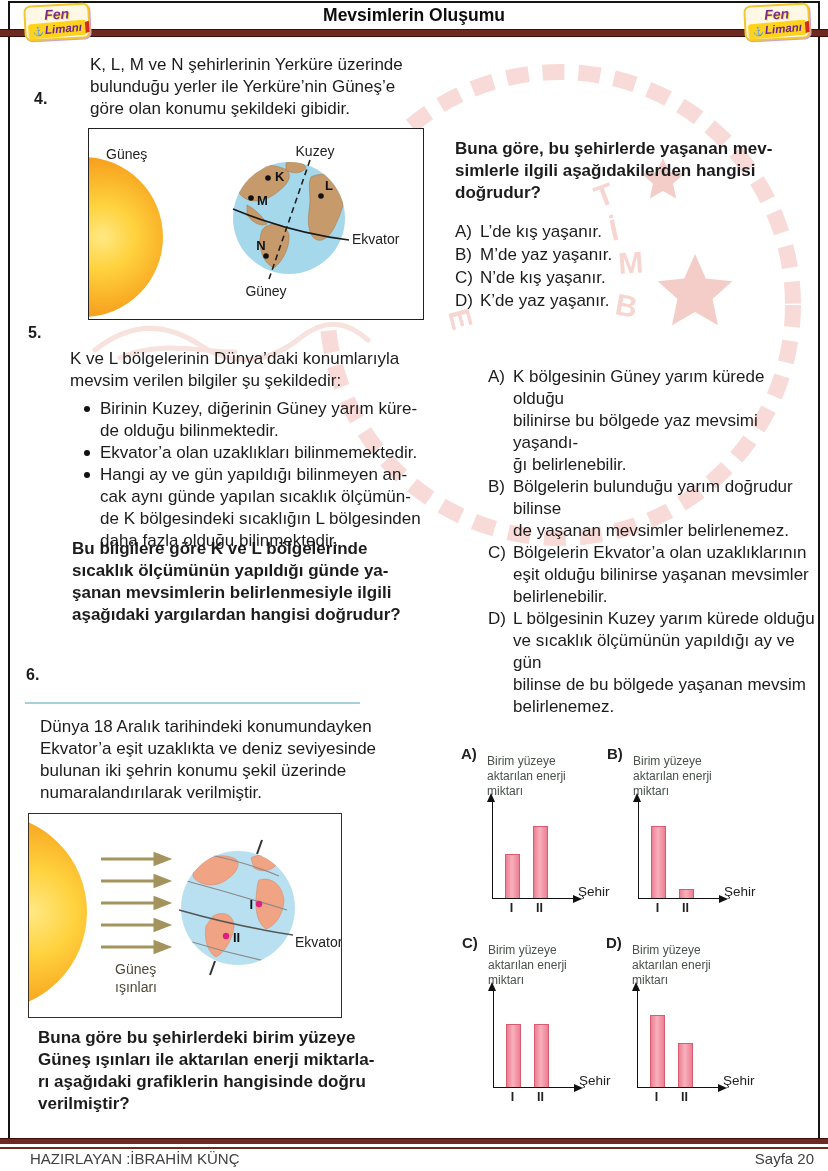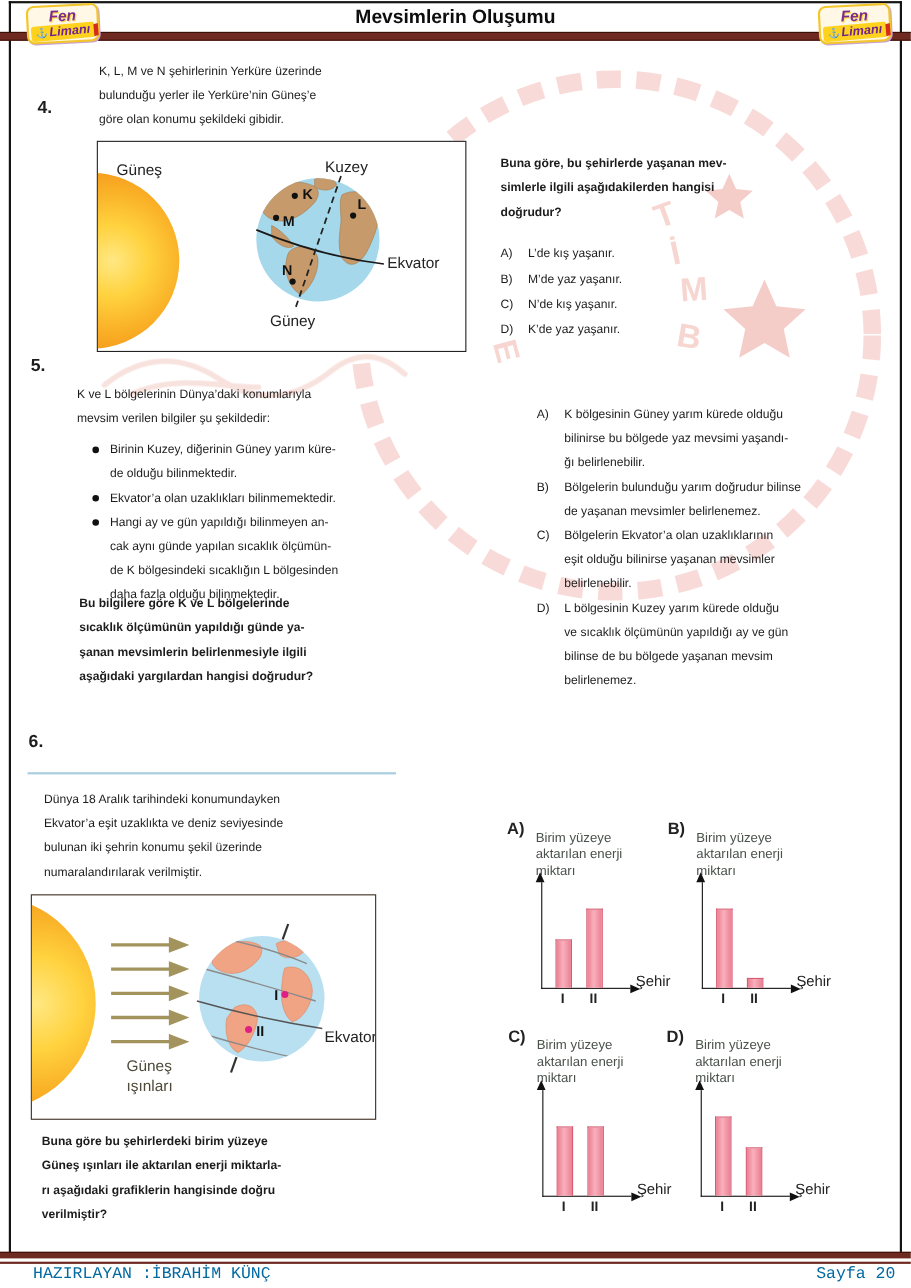--- a/index.html
+++ b/index.html
@@ -17,21 +17,21 @@
   .logo-left{left:24px;}
   .logo-right{left:744px;}
   .logo-fen{color:#7b2d8e;font-weight:700;font-style:italic;font-size:14px;line-height:15px;
             text-align:center;text-shadow:1px 1px 0 #ffd94d;}
   .logo-limani{background:#ffd21e;color:#6e2390;font-weight:700;font-style:italic;font-size:11.5px;
                line-height:14px;text-align:center;border-radius:3px;transform:rotate(-2deg);position:relative;}
   .logo-limani::after{content:"";position:absolute;right:-3px;top:2px;width:4px;height:11px;
                background:#d42b1e;transform:skewY(-12deg);}
   .anchor{font-size:9px;margin-right:1px;font-style:normal;}
   
-  .t{position:absolute;font-size:11px;line-height:22px;}
+  .t{position:absolute;font-size:17px;line-height:22px;}
   .bold{font-weight:700;}
   .preline{white-space:pre-line;}
   .qnum{font-size:16px;font-weight:700;}
   
   .opt-row{display:flex;}
   .opt-label{flex:0 0 25px;}
   .opt-text{flex:1;}
   .lh23 .opt-row{line-height:23px;}
   .bullet-row{display:flex;line-height:22px;}
   .bullet-dot{width:6px;height:6px;border-radius:50%;background:#111;margin:8px 10px 0 2px;flex:none;}
@@ -53,21 +53,21 @@
           border-top:4.5px solid transparent;border-bottom:4.5px solid transparent;border-left:9px solid #111;}
   .bar{position:absolute;bottom:0;width:13px;
        background:linear-gradient(to right,#ec7f93,#f9b0bc 45%,#ec7f93);
        border:1px solid #d65c72;border-bottom:none;}
   .tick{position:absolute;top:calc(100% + 3px);width:13px;text-align:center;
         font-weight:700;font-size:12.5px;color:#222;}
   .chart-xlabel{position:absolute;left:131px;top:139px;font-size:13.5px;color:#222;}
   
   .footer-band{position:absolute;left:0;top:1138px;width:828px;height:5px;background:#6e2a20;border-top:1.5px solid #3c0f08;}
   .footer-thin{position:absolute;left:0;top:1147px;width:828px;height:1.5px;background:#6e2a20;}
-  .footer-text{position:absolute;top:1150px;font-family:Liberation Mono, monospace;font-size:15px;color:#0369a1;}
+  .footer-text{position:absolute;top:1150px;font-family:Liberation Sans, sans-serif;font-size:15px;color:#404040;}
   .wm{position:absolute;left:0;top:0;pointer-events:none;}
 </style>
 </head>
 <body>
 
 <div class="page">
 
   <svg class="wm" width="828" height="1171" viewBox="0 0 828 1171">
     <g opacity="0.55">
       <circle cx="560" cy="305" r="233" fill="none" stroke="#f3beb8" stroke-width="16" stroke-dasharray="22 14"></circle>

